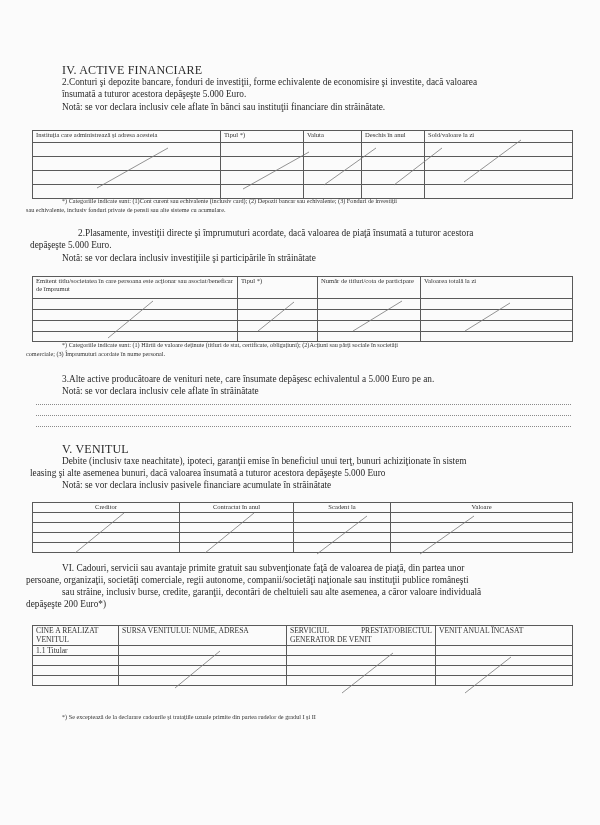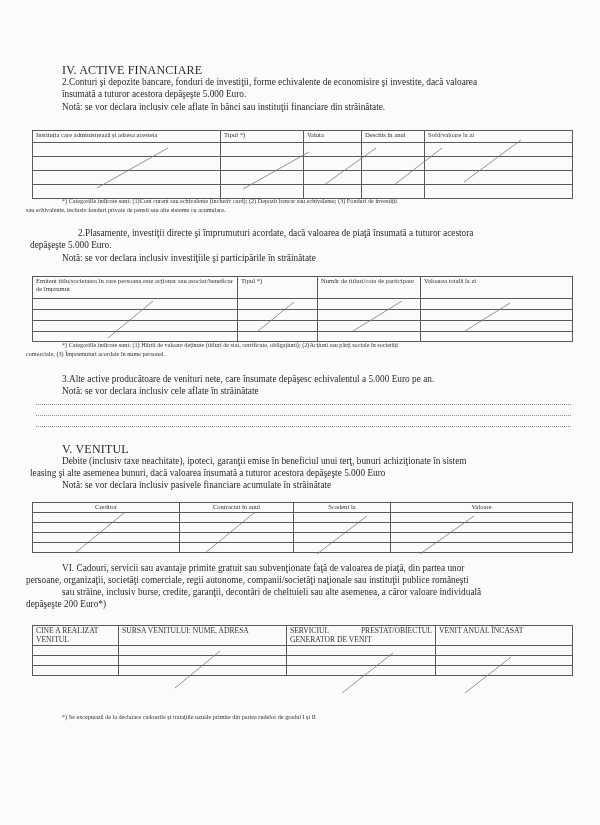--- a/index.html
+++ b/index.html
@@ -201,20 +201,26 @@
       <col style="width:137px">
     </colgroup>
   <tbody>
       <tr style="height:20px">
     <td class="ci">CINE A REALIZAT VENITUL</td>
     <td class="ci">SURSA VENITULUI: NUME, ADRESA</td>
     <td class="ci" style="text-align:justify;">SERVICIUL PRESTAT/OBIECTUL GENERATOR DE VENIT</td>
     <td class="ci" style="text-align:justify;">VENIT ANUAL ÎNCASAT</td>
   </tr>
   <tr style="height:10px">
+        <td class="ci">1.1 Titular</td>
+        <td></td>
+        <td></td>
+        <td></td>
+      </tr>
+  <tr style="height:10px">
         <td></td>
         <td></td>
         <td></td>
         <td></td>
       </tr>
   <tr style="height:10px">
         <td></td>
         <td></td>
         <td></td>
         <td></td>

